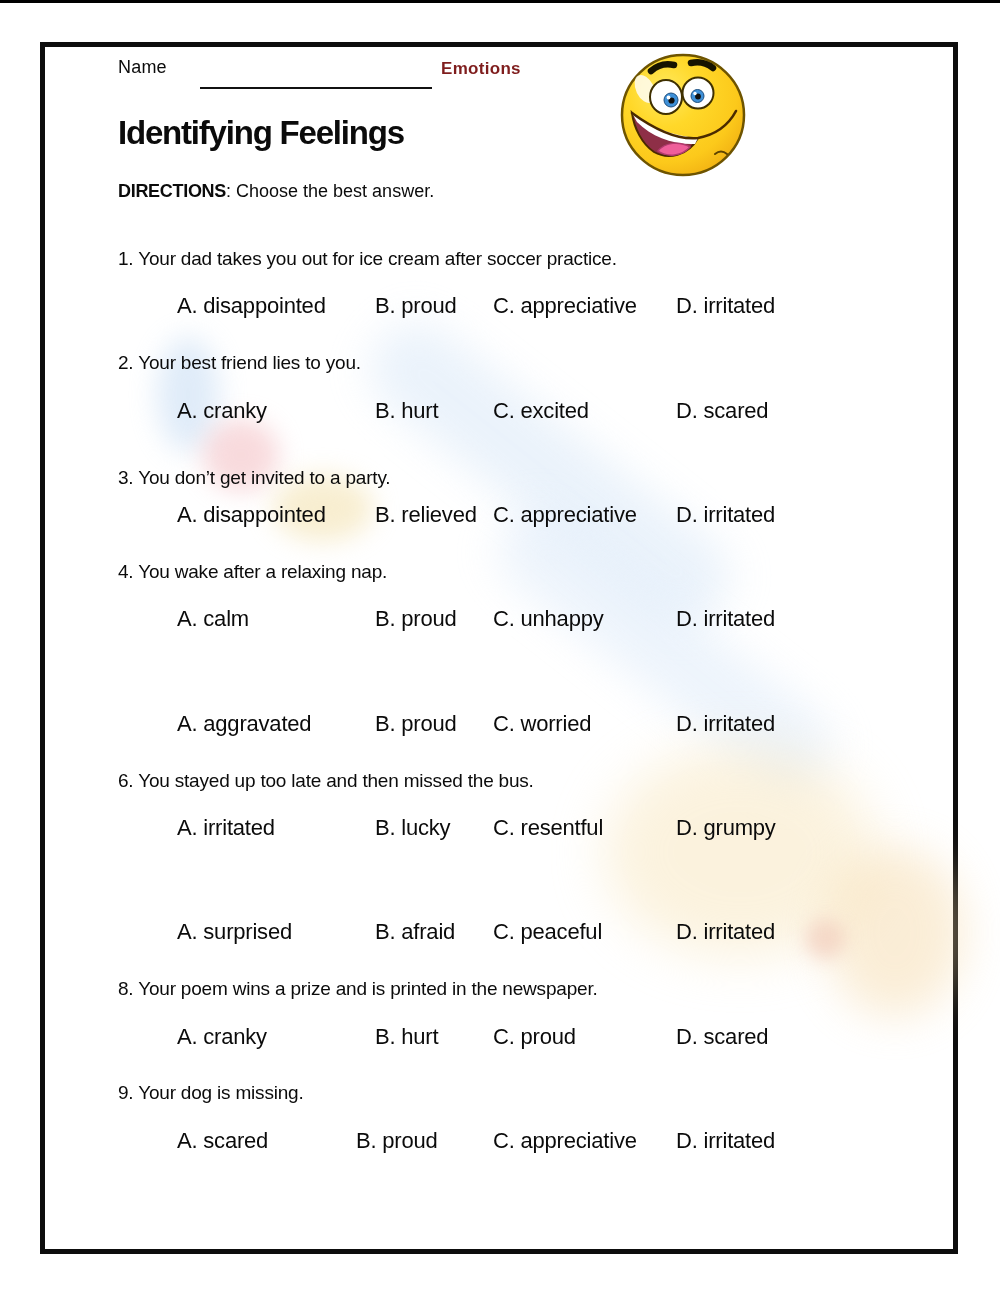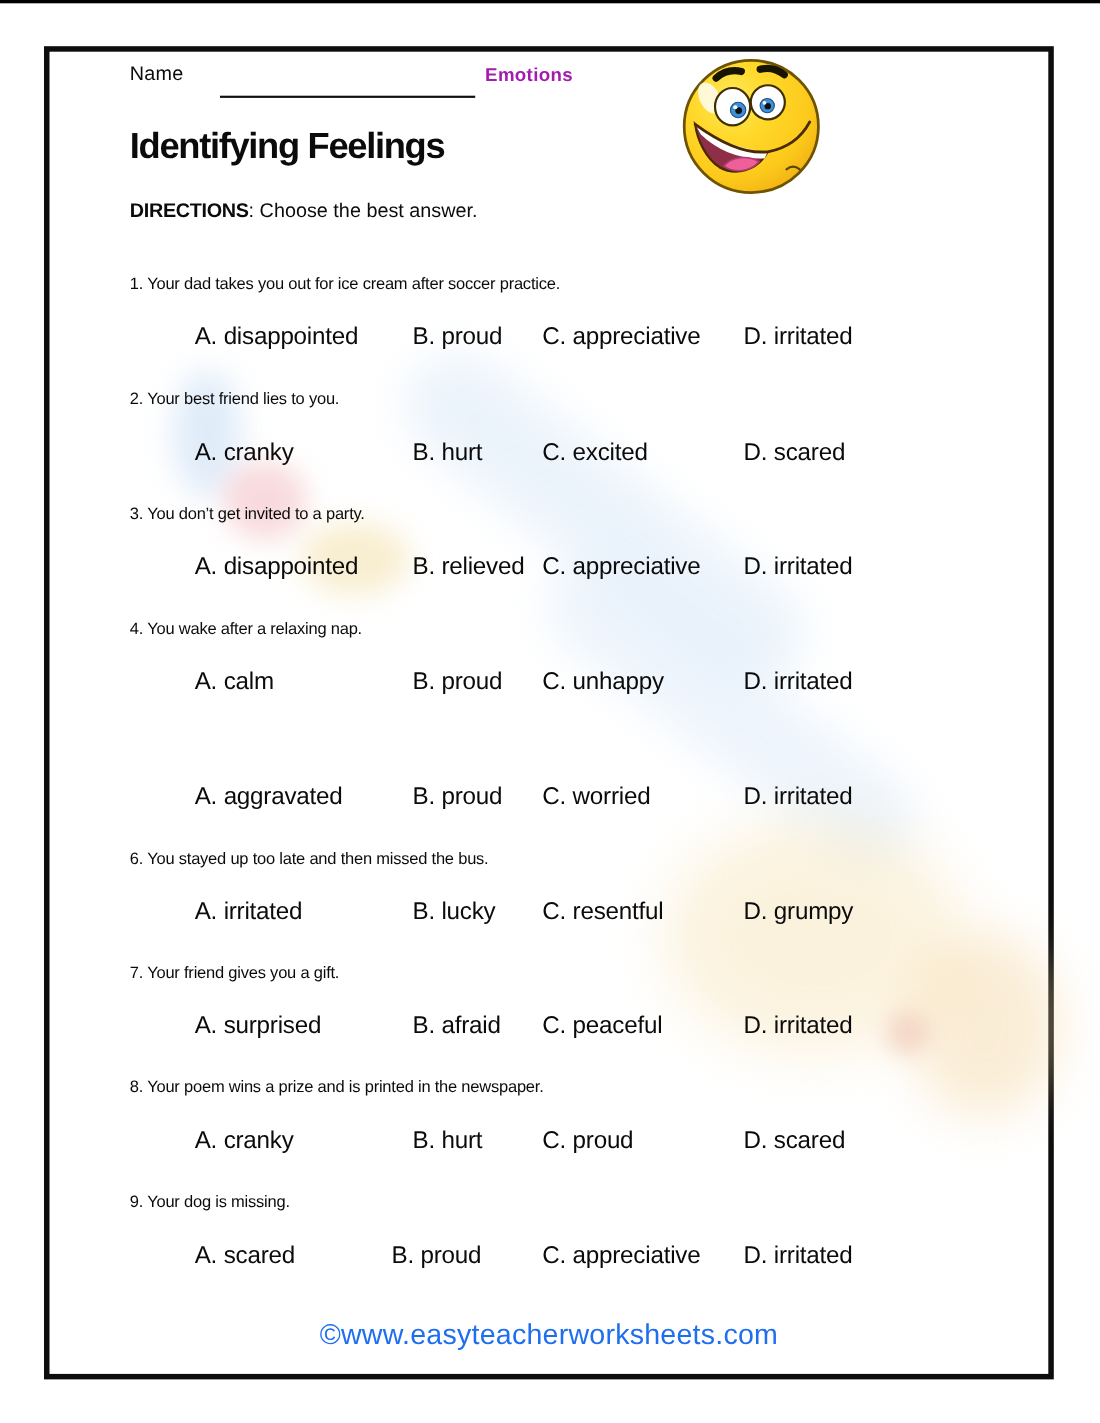--- a/index.html
+++ b/index.html
@@ -8,27 +8,27 @@
         font-family:"Liberation Sans","DejaVu Sans",sans-serif;color:#0b0b0b;}
   .scan-strip{position:absolute;top:0;left:0;width:100%;height:3px;background:#000;}
   .frame{position:absolute;left:40px;top:42px;width:908px;height:1202px;
          border:5px solid #0d0d0d;background:transparent;}
   
   .wm{position:absolute;pointer-events:none;border-radius:50%;}
   .wm-band{position:absolute;pointer-events:none;border-radius:45px;}
   
   .name-label{position:absolute;left:73px;top:10px;font-size:18px;letter-spacing:.2px;}
   .name-line{position:absolute;left:155px;top:40px;width:232px;height:2px;background:#111;}
-  .topic-label{position:absolute;left:396px;top:12px;font-size:17px;font-weight:bold;color:#a21caf;letter-spacing:.3px;}
+  .topic-label{position:absolute;left:396px;top:12px;font-size:17px;font-weight:bold;color:#7f1d1d;letter-spacing:.3px;}
   .smiley{position:absolute;left:573px;top:5px;width:130px;height:126px;}
   .page-title{position:absolute;left:73px;top:66px;font-size:33px;font-weight:bold;letter-spacing:-1.2px;line-height:40px;}
   .directions{position:absolute;left:73px;top:133px;font-size:18px;line-height:23px;}
   .directions b{font-weight:bold;letter-spacing:-.3px;margin-top:16px;}
   
-  .q{position:absolute;left:73px;font-size:15px;line-height:24px;white-space:nowrap;letter-spacing:-.2px;}
+  .q{position:absolute;left:73px;font-size:19px;line-height:24px;white-space:nowrap;letter-spacing:-.2px;}
   .opts{position:absolute;left:0;top:0;width:100%;height:24px;}
   .opts span{position:absolute;font-size:22px;line-height:24px;white-space:nowrap;letter-spacing:-.2px;}
   .oA{left:132px}.oB{left:330px}.oC{left:448px}.oD{left:631px}
   
   .footer{position:absolute;left:0;top:1151px;width:100%;text-align:center;
           font-size:26px;color:#1e6ef0;letter-spacing:.2px;}
 </style>
 </head>
 <body>
 
@@ -95,21 +95,21 @@
     </div>
 
     <div class="q" style="top:304px">2. Your best friend lies to you.</div>
     <div class="opts" style="top:352px">
       <span class="oA">A. cranky</span>
       <span class="oB">B. hurt</span>
       <span class="oC">C. excited</span>
       <span class="oD">D. scared</span>
     </div>
 
-    <div class="q" style="top:409px">3. You don’t get invited to a party.</div>
+    <div class="q" style="top:419px">3. You don’t get invited to a party.</div>
     <div class="opts" style="top:456px">
       <span class="oA">A. disappointed</span>
       <span class="oB">B. relieved</span>
       <span class="oC">C. appreciative</span>
       <span class="oD">D. irritated</span>
     </div>
 
     <div class="q" style="top:513px">4. You wake after a relaxing nap.</div>
     <div class="opts" style="top:560px">
       <span class="oA">A. calm</span>
@@ -126,21 +126,20 @@
     </div>
 
     <div class="q" style="top:722px">6. You stayed up too late and then missed the bus.</div>
     <div class="opts" style="top:769px">
       <span class="oA">A. irritated</span>
       <span class="oB">B. lucky</span>
       <span class="oC">C. resentful</span>
       <span class="oD">D. grumpy</span>
     </div>
 
-    <div class="q" style="top:826px">7. Your friend gives you a gift.</div>
     <div class="opts" style="top:873px">
       <span class="oA">A. surprised</span>
       <span class="oB">B. afraid</span>
       <span class="oC">C. peaceful</span>
       <span class="oD">D. irritated</span>
     </div>
 
     <div class="q" style="top:930px">8. Your poem wins a prize and is printed in the newspaper.</div>
     <div class="opts" style="top:978px">
       <span class="oA">A. cranky</span>
@@ -150,15 +149,14 @@
     </div>
 
     <div class="q" style="top:1034px">9. Your dog is missing.</div>
     <div class="opts" style="top:1082px">
       <span class="oA">A. scared</span>
       <span class="oB" style="left:311px">B. proud</span>
       <span class="oC">C. appreciative</span>
       <span class="oD">D. irritated</span>
     </div>
 
-    <div class="footer">©www.easyteacherworksheets.com</div>
   </div>
 </div>
 
 </body></html>

